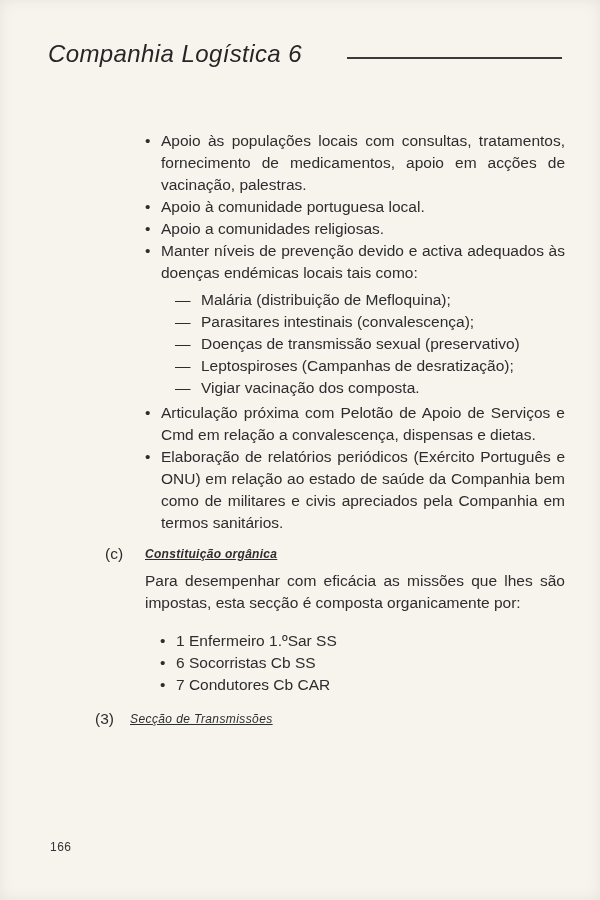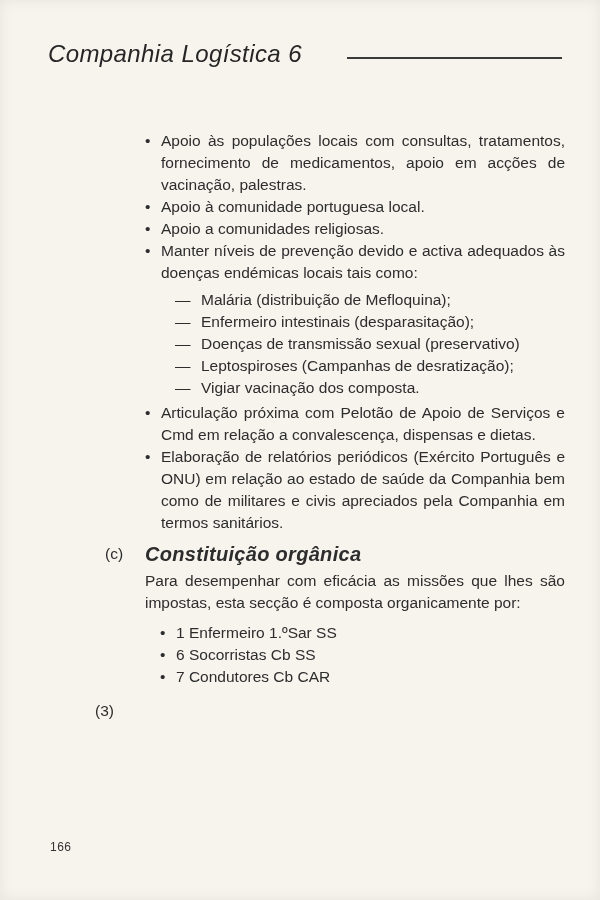--- a/index.html
+++ b/index.html
@@ -49,24 +49,24 @@
   .dlist { margin: 5px 35px 3px 175px; }
   .dlist .marker { width: 26px; }
 
   
   .sec-c { margin: 9px 35px 0 105px; }
   .sec-3 { margin: 12px 35px 0 95px; }
   .sec-row { display: flex; }
   .sec-label { flex: none; }
   .sec-c .sec-label { width: 40px; }
   .sec-3 .sec-label { width: 35px; }
-  .sec-heading { font-size: 20px; line-height: 22px; }
+  .sec-heading { font-size: 12px; line-height: 22px; text-decoration: underline; }
   .sec-c .sec-heading { font-style: italic; font-weight: 700; letter-spacing: 0.3px; }
   .sec-3 .sec-heading { font-style: italic; font-weight: 400; letter-spacing: 0.4px; }
-  .sec-c .para { margin: 5px 0 8px 40px; text-align: justify; }
+  .sec-c .para { margin: 5px 0 16px 40px; text-align: justify; }
   .sec-3 .para { margin: 3px 0 0 35px; text-align: justify; }
   .inner-list { margin: 5px 0 0 55px; }
   .inner-list .marker { width: 16px; }
 
   
   .page-number {
     position: absolute;
     left: 50px;
     top: 840px;
     font-size: 12px;
@@ -105,21 +105,21 @@
       </li>
     </ul>
 
     <ul class="dlist">
       <li>
         <span class="marker">—</span>
         <span class="txt">Malária (distribuição de Mefloquina);</span>
       </li>
       <li>
         <span class="marker">—</span>
-        <span class="txt">Enfermeiro intestinais (desparasitação);</span>
+        <span class="txt">Parasitares intestinais (convalescença);</span>
       </li>
       <li>
         <span class="marker">—</span>
         <span class="txt">Doenças de transmissão sexual (preservativo)</span>
       </li>
       <li>
         <span class="marker">—</span>
         <span class="txt">Leptospiroses (Campanhas de desratização);</span>
       </li>
       <li>
@@ -157,20 +157,21 @@
         <li>
           <span class="marker">•</span>
           <span class="txt">7 Condutores Cb CAR</span>
         </li>
       </ul>
     </section>
 
     <section class="sec-3">
       <div class="sec-row">
         <span class="sec-label">(3)</span>
+        <h2 class="sec-heading">Secção de Transmissões</h2>
       </div>
     </section>
 
   </div>
 
   <span class="page-number">166</span>
 
 </div>
 
 </body></html>

